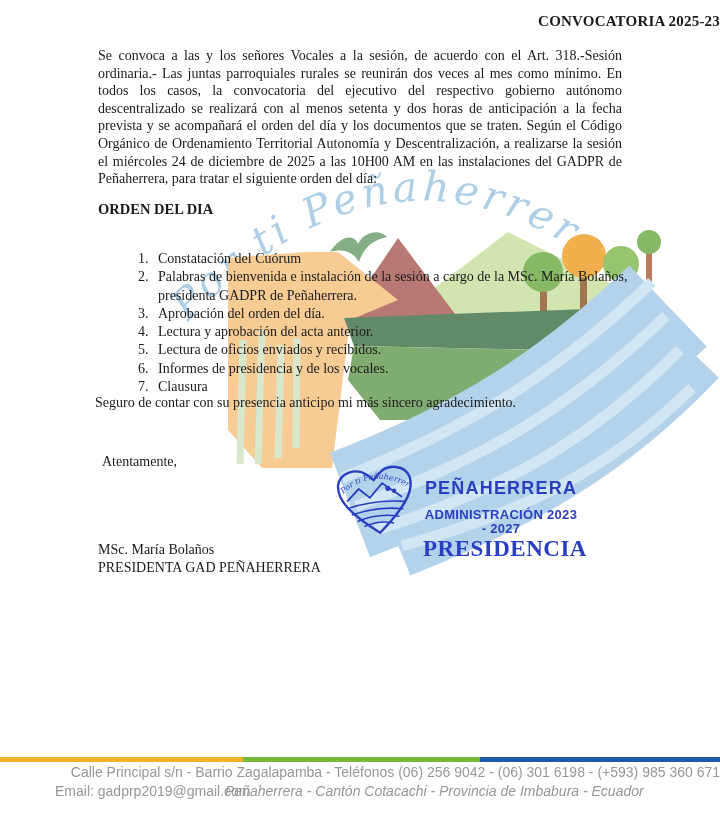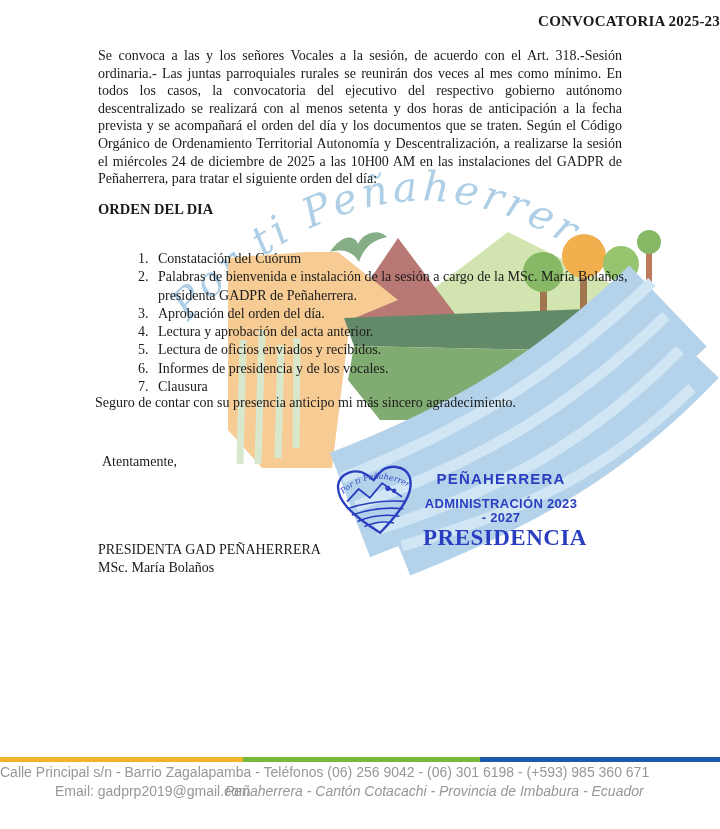--- a/index.html
+++ b/index.html
@@ -18,34 +18,34 @@
   ol.agenda { top:250px; left:112px; width:524px; margin:0; padding:0 0 0 40px;
     font-size:14px; line-height:18.3px; }
   ol.agenda li { padding-left:6px; }
   .closing { top:395px; left:95px; font-size:14px; }
   .salutation { top:442px; left:102px; font-size:14px;margin-top:12px; }
 
   .stamp { top:460px; left:332px; display:flex; align-items:flex-start; gap:3px; }
   .stamp .txt { width:156px; text-align:center; font-family:"Liberation Sans",sans-serif;
     font-weight:bold; line-height:1.02; padding-top:11px; }
   .stamp .l1 { font-size:16px; letter-spacing:.2px; }
-  .stamp .l2 { font-size:15px; letter-spacing:1.2px; }
+  .stamp .l2 { font-size:18px; letter-spacing:1.2px;margin-top:8px; }
   .stamp .l3 { font-size:13px; letter-spacing:.3px; margin-top:11px; }
   .stamp .l4 { font-family:"Liberation Serif",serif; font-size:23px;
     letter-spacing:.5px; margin-top:2px; }
   .emblem { transform:rotate(-7deg); }
 
   .signature { top:541px; left:98px; font-size:14px; line-height:17.5px; }
 
   .footer-bar { top:757px; left:0; width:720px; height:5px; display:flex; }
   .footer-bar div { height:100%; }
   .seg-a { width:243px; } .seg-b { width:237px; } .seg-c { width:240px; }
   .footer-text { font-family:"Liberation Sans",sans-serif; color:#979797;
     font-size:14px; white-space:nowrap; }
-  .f-line1 { top:764px; left:0; width:612px; text-align:right; }
+  .f-line1 { top:764px; left:0; width:720px; text-align:right; }
   .f-email { top:783px; left:55px; }
   .f-loc { top:783px; left:225px;font-style:italic; }
 </style>
 </head>
 <body>
 
 <div class="page">
 
   <svg class="wm" width="720" height="829" viewBox="0 0 720 829">
     <defs>
@@ -137,22 +137,22 @@
       <circle cx="63" cy="33" r="2.2" fill="currentColor"></circle>
     </svg>
     <div class="txt">
       <div class="l2">PEÑAHERRERA</div>
       <div class="l3">ADMINISTRACIÓN 2023 - 2027</div>
       <div class="l4">PRESIDENCIA</div>
     </div>
   </div>
 
   <div class="layer signature">
+    <div>MSc. María Bolaños</div>
     <div>PRESIDENTA GAD PEÑAHERRERA</div>
-    <div>MSc. María Bolaños</div>
   </div>
 
   <div class="layer footer-bar">
     <div class="seg-a" style="background-color: rgb(240, 179, 42);"></div>
     <div class="seg-b" style="background-color: rgb(121, 184, 60);"></div>
     <div class="seg-c" style="background-color: rgb(29, 90, 168);"></div>
   </div>
 
   <div class="layer footer-text f-line1">Calle Principal s/n - Barrio Zagalapamba - Teléfonos (06) 256 9042 - (06) 301 6198 - (+593) 985 360 671</div>
   <div class="layer footer-text f-email">Email: gadprp2019@gmail.com</div>

